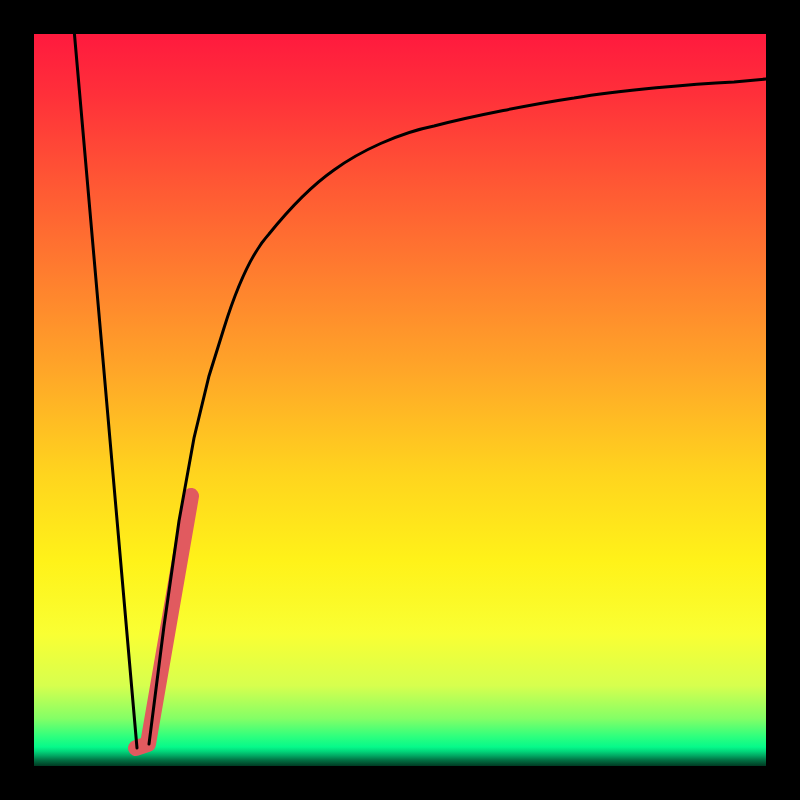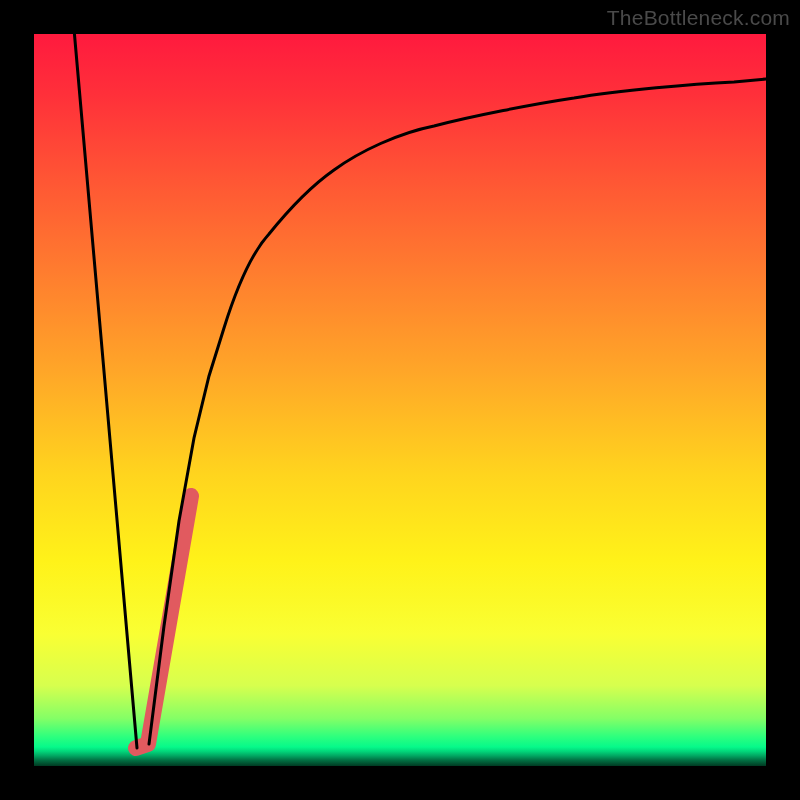--- a/index.html
+++ b/index.html
@@ -84,14 +84,13 @@
              L 175 342
              L 190 294
              C 200 262, 215 222, 235 200
              C 256 174, 280 150, 300 136
              C 326 117, 365 99, 400 92
              C 438 82, 500 70, 540 64
              C 586 56, 660 50, 700 48
              L 732 45" stroke="#000" stroke-width="3" fill="none" stroke-linecap="round"></path>
   </svg>
 
-  <div class="watermark">TheBottleneck.com</div>
 </div>
 
 </body></html>

